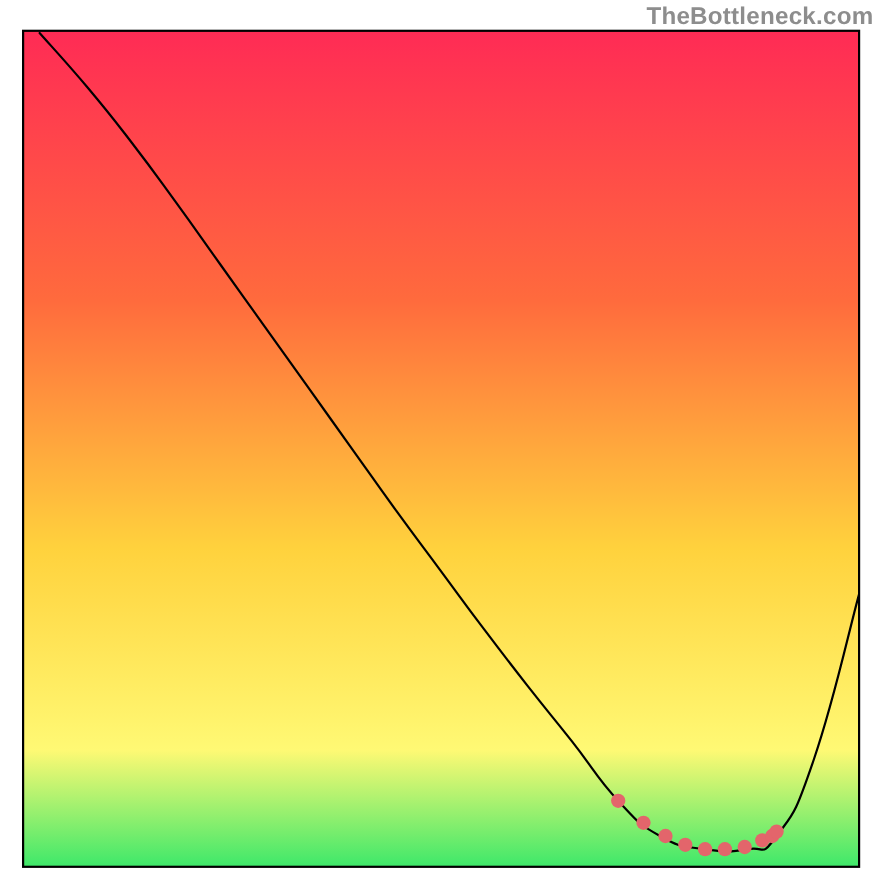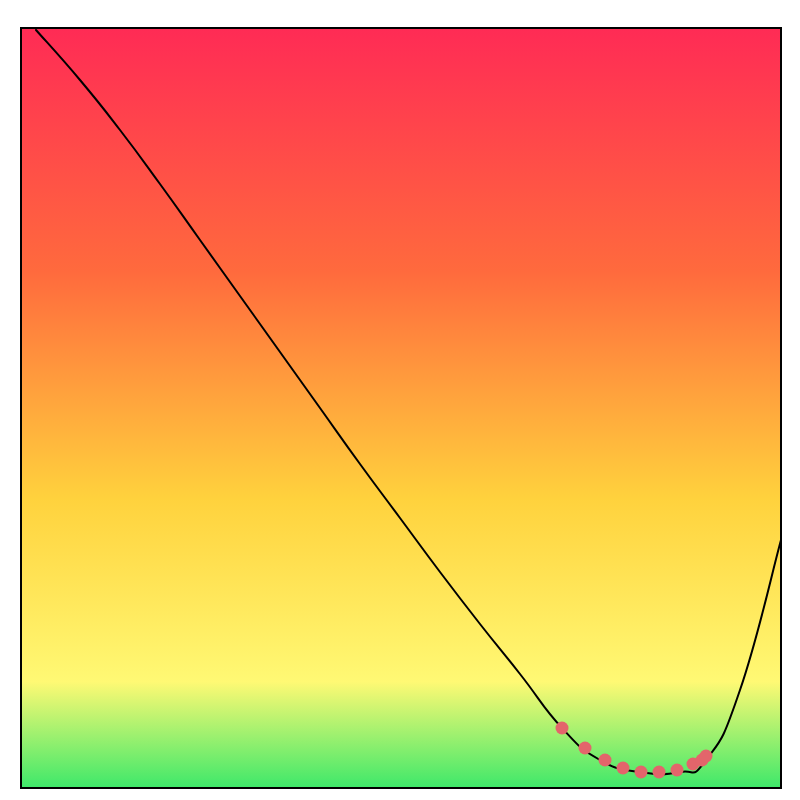--- a/index.html
+++ b/index.html
@@ -66,13 +66,14 @@
           <circle cx="677" cy="770" r="6.5" fill="#e3656b"></circle>
           <circle cx="693" cy="764" r="6.5" fill="#e3656b"></circle>
           <circle cx="702" cy="760" r="6.5" fill="#e3656b"></circle>
           <circle cx="706" cy="756" r="6.5" fill="#e3656b"></circle>
         </g>
     </g>
 
     <rect id="frame-rect" x="21" y="28" width="760" height="760" fill="none" stroke-width="2" stroke="#000000"></rect>
   </svg>
 
+  <div class="watermark">TheBottleneck.com</div>
 </div>
 
 </body></html>

